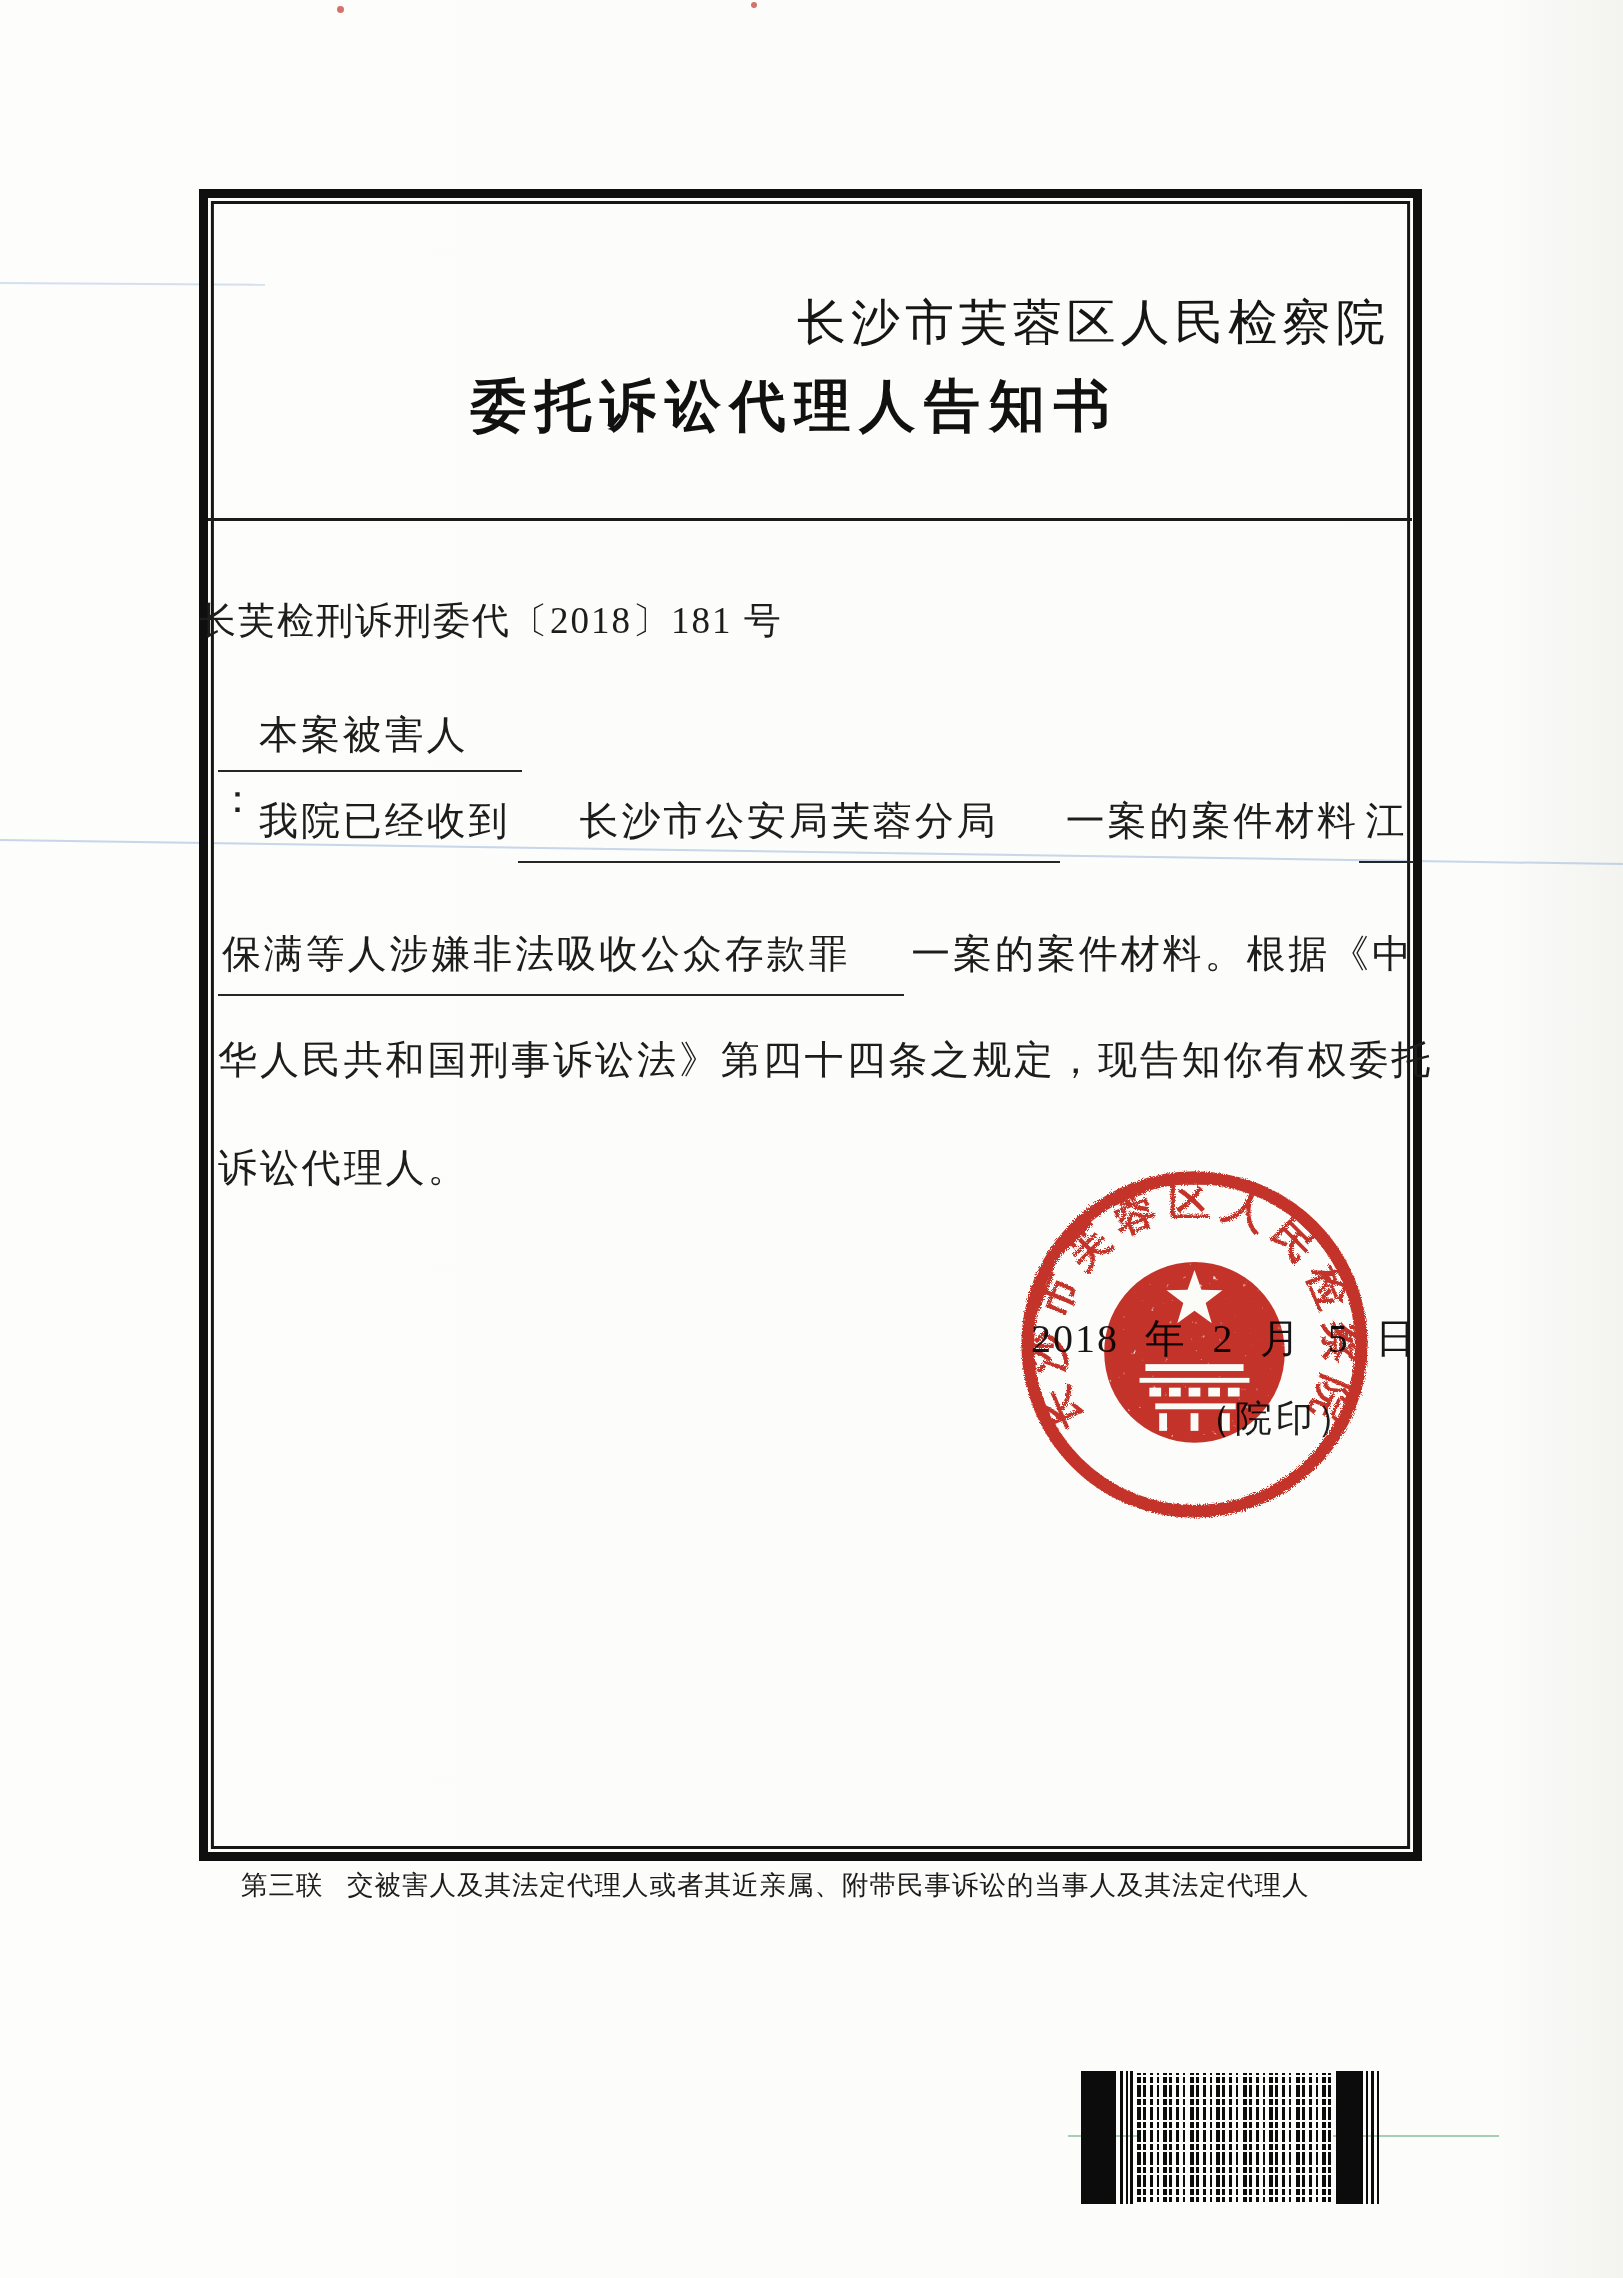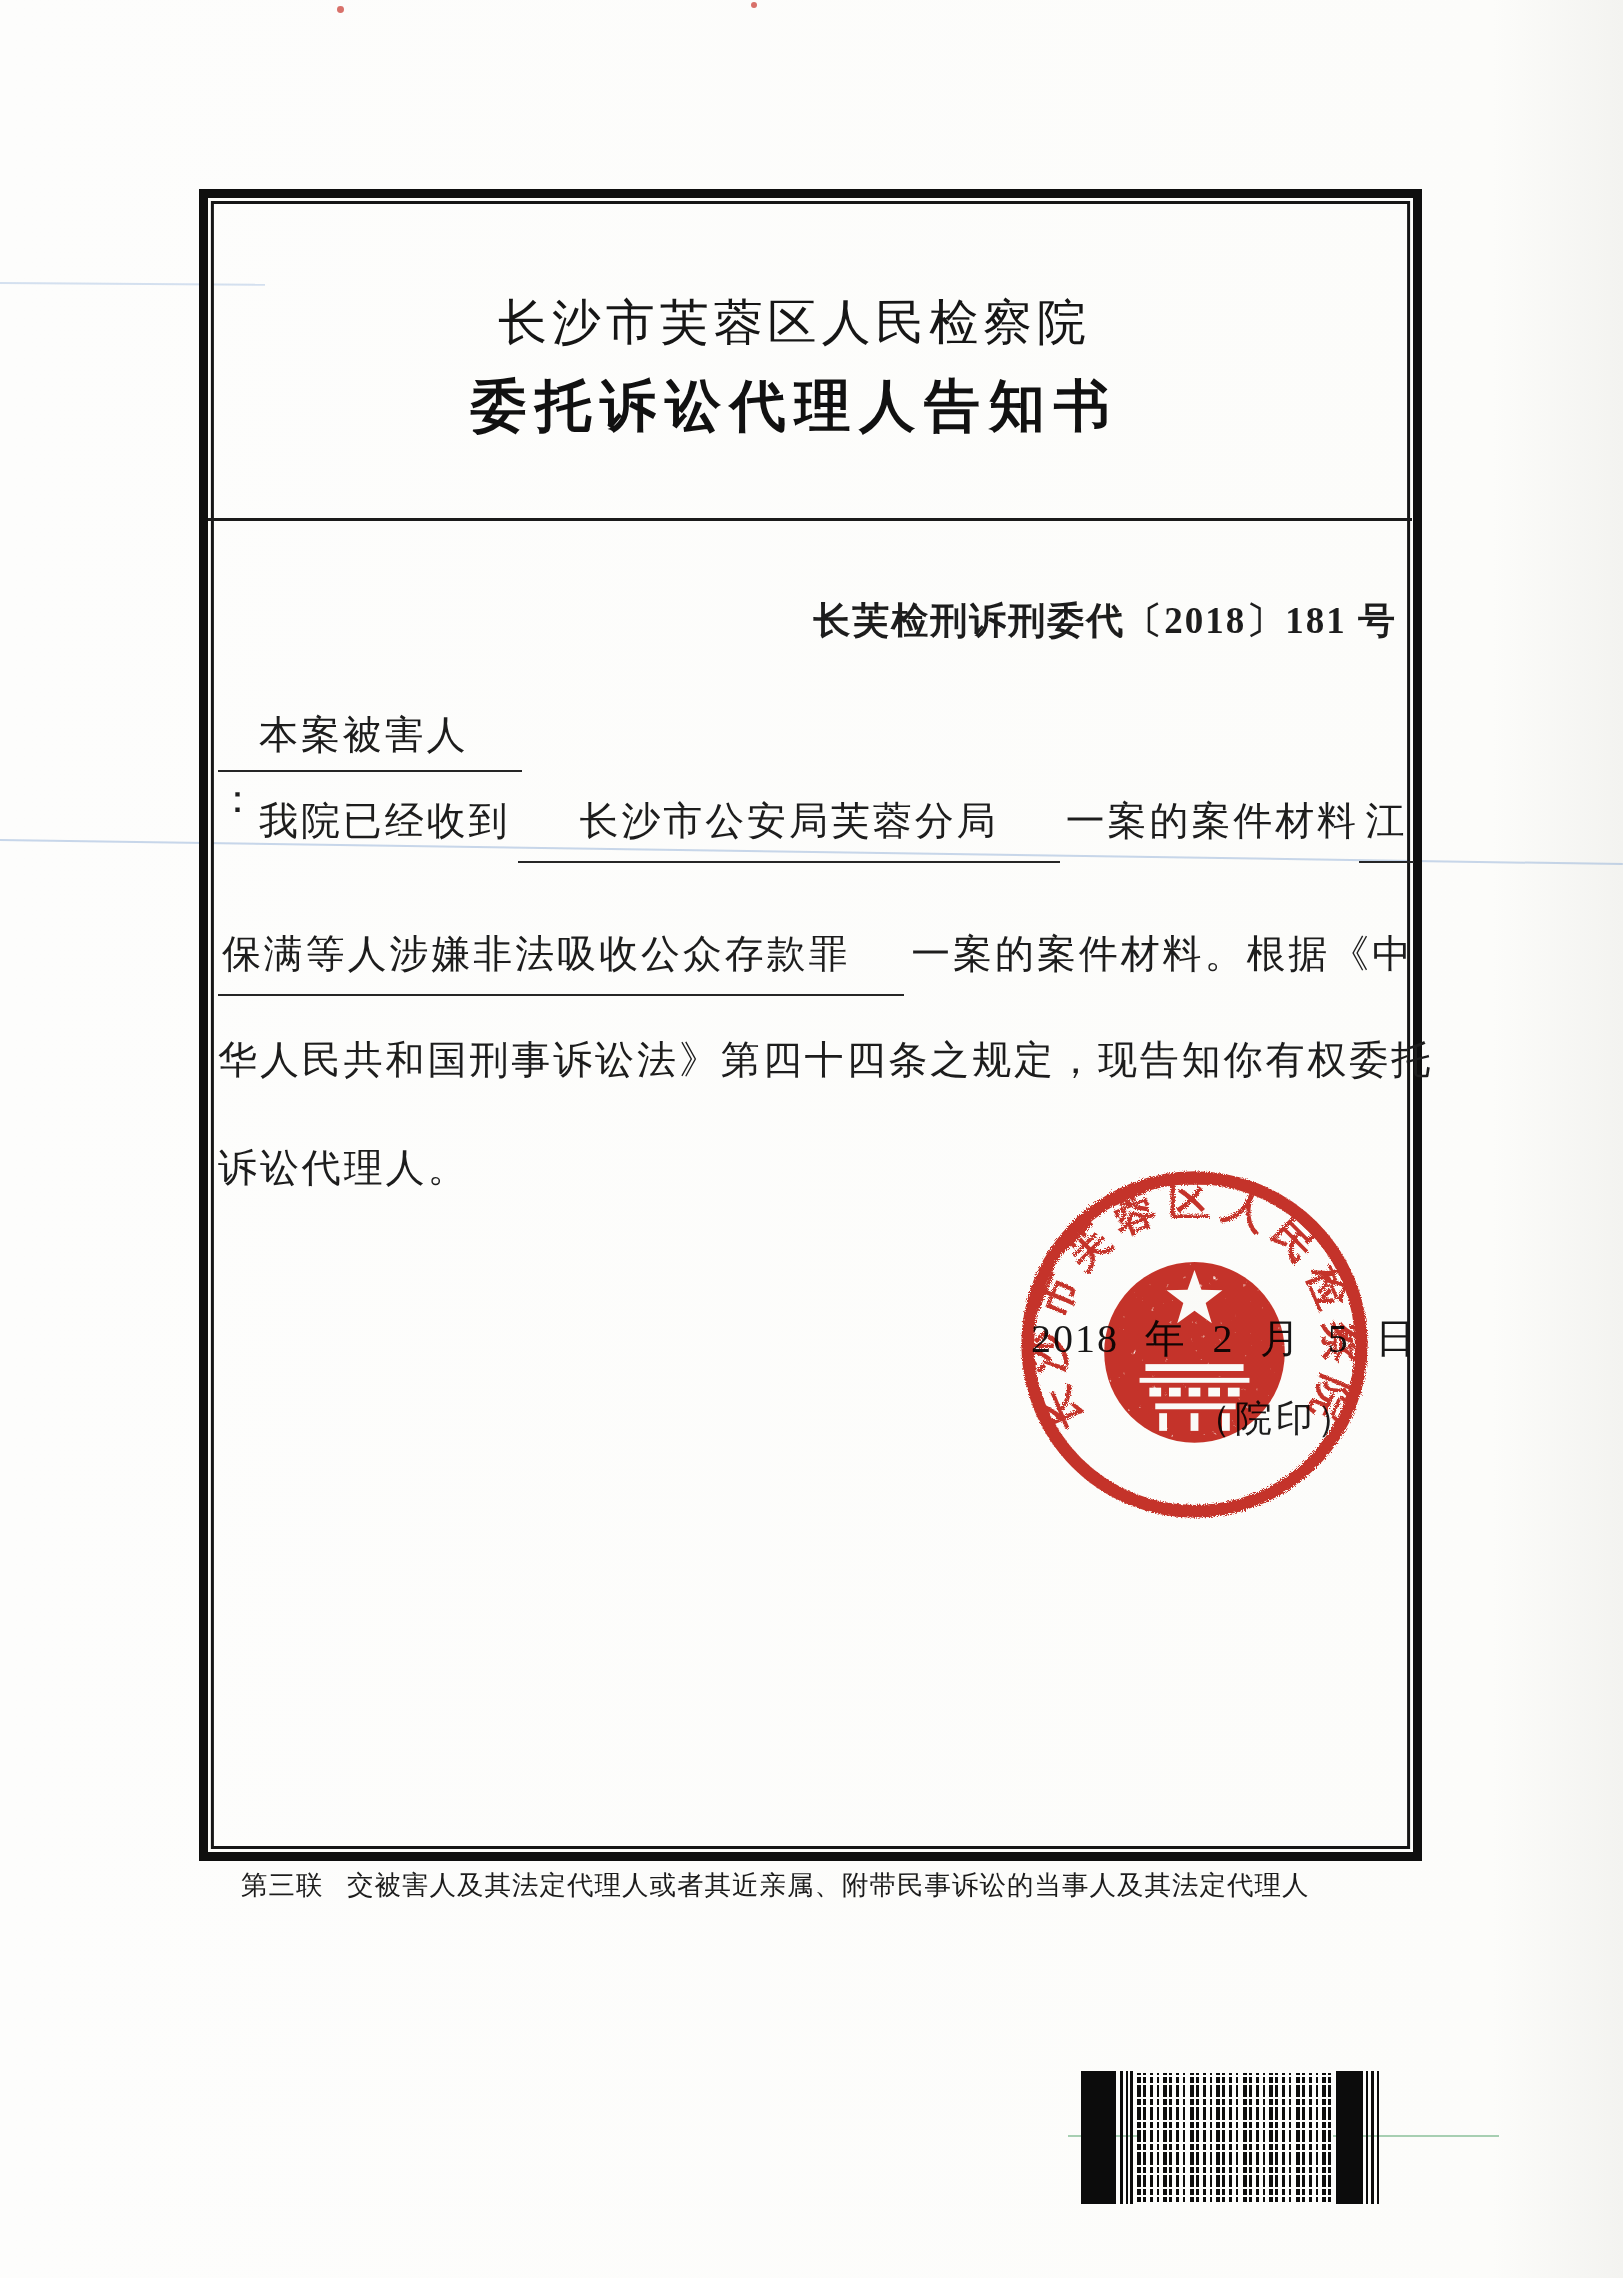--- a/index.html
+++ b/index.html
@@ -16,37 +16,36 @@
   .scan-line{position:absolute;height:2px;pointer-events:none;}
   .speck{position:absolute;border-radius:50%;opacity:.65;}
 
   .frame{
     position:absolute;left:199px;top:189px;width:1223px;height:1672px;
     border:9.8px solid #0f0f0f;box-sizing:border-box;
     box-shadow:inset 0 0 0 2.9px #fcfcfa, inset 0 0 0 5.9px #161616;
   }
   .org-name{
     position:absolute;left:199px;top:290px;width:1191px;
-    text-align:center;font-size:49px;letter-spacing:4.9px;
+    text-align:right;font-size:49px;letter-spacing:4.9px;
     color:#161616;font-weight:500;white-space:nowrap;
   }
   .doc-title{
     position:absolute;left:199px;top:369px;width:1191px;
     text-align:center;font-size:56px;letter-spacing:8.8px;
     color:#111;font-weight:700;white-space:nowrap;
   }
   .title-rule{
     position:absolute;left:208px;top:518px;width:1204px;height:2.9px;
     background:#1b1b1b;
   }
   .doc-number{
     position:absolute;left:199px;top:596px;width:1198px;
-    text-align:right;font-size:37px;letter-spacing:2px;color:#1d1d1d;
+    font-size:37px;letter-spacing:2px;color:#1d1d1d;
     white-space:nowrap;
-    font-weight:bold;
   }
   .salutation{
     position:absolute;left:218px;top:708px;
     font-size:39px;letter-spacing:2.9px;color:#1d1d1d;
     display:flex;align-items:baseline;white-space:nowrap;flex-direction:column;
   }
   .salutation .blank{
     display:inline-block;width:263px;padding:0 0 7.8px 41px;
     border-bottom:2px solid #262626;
   }

